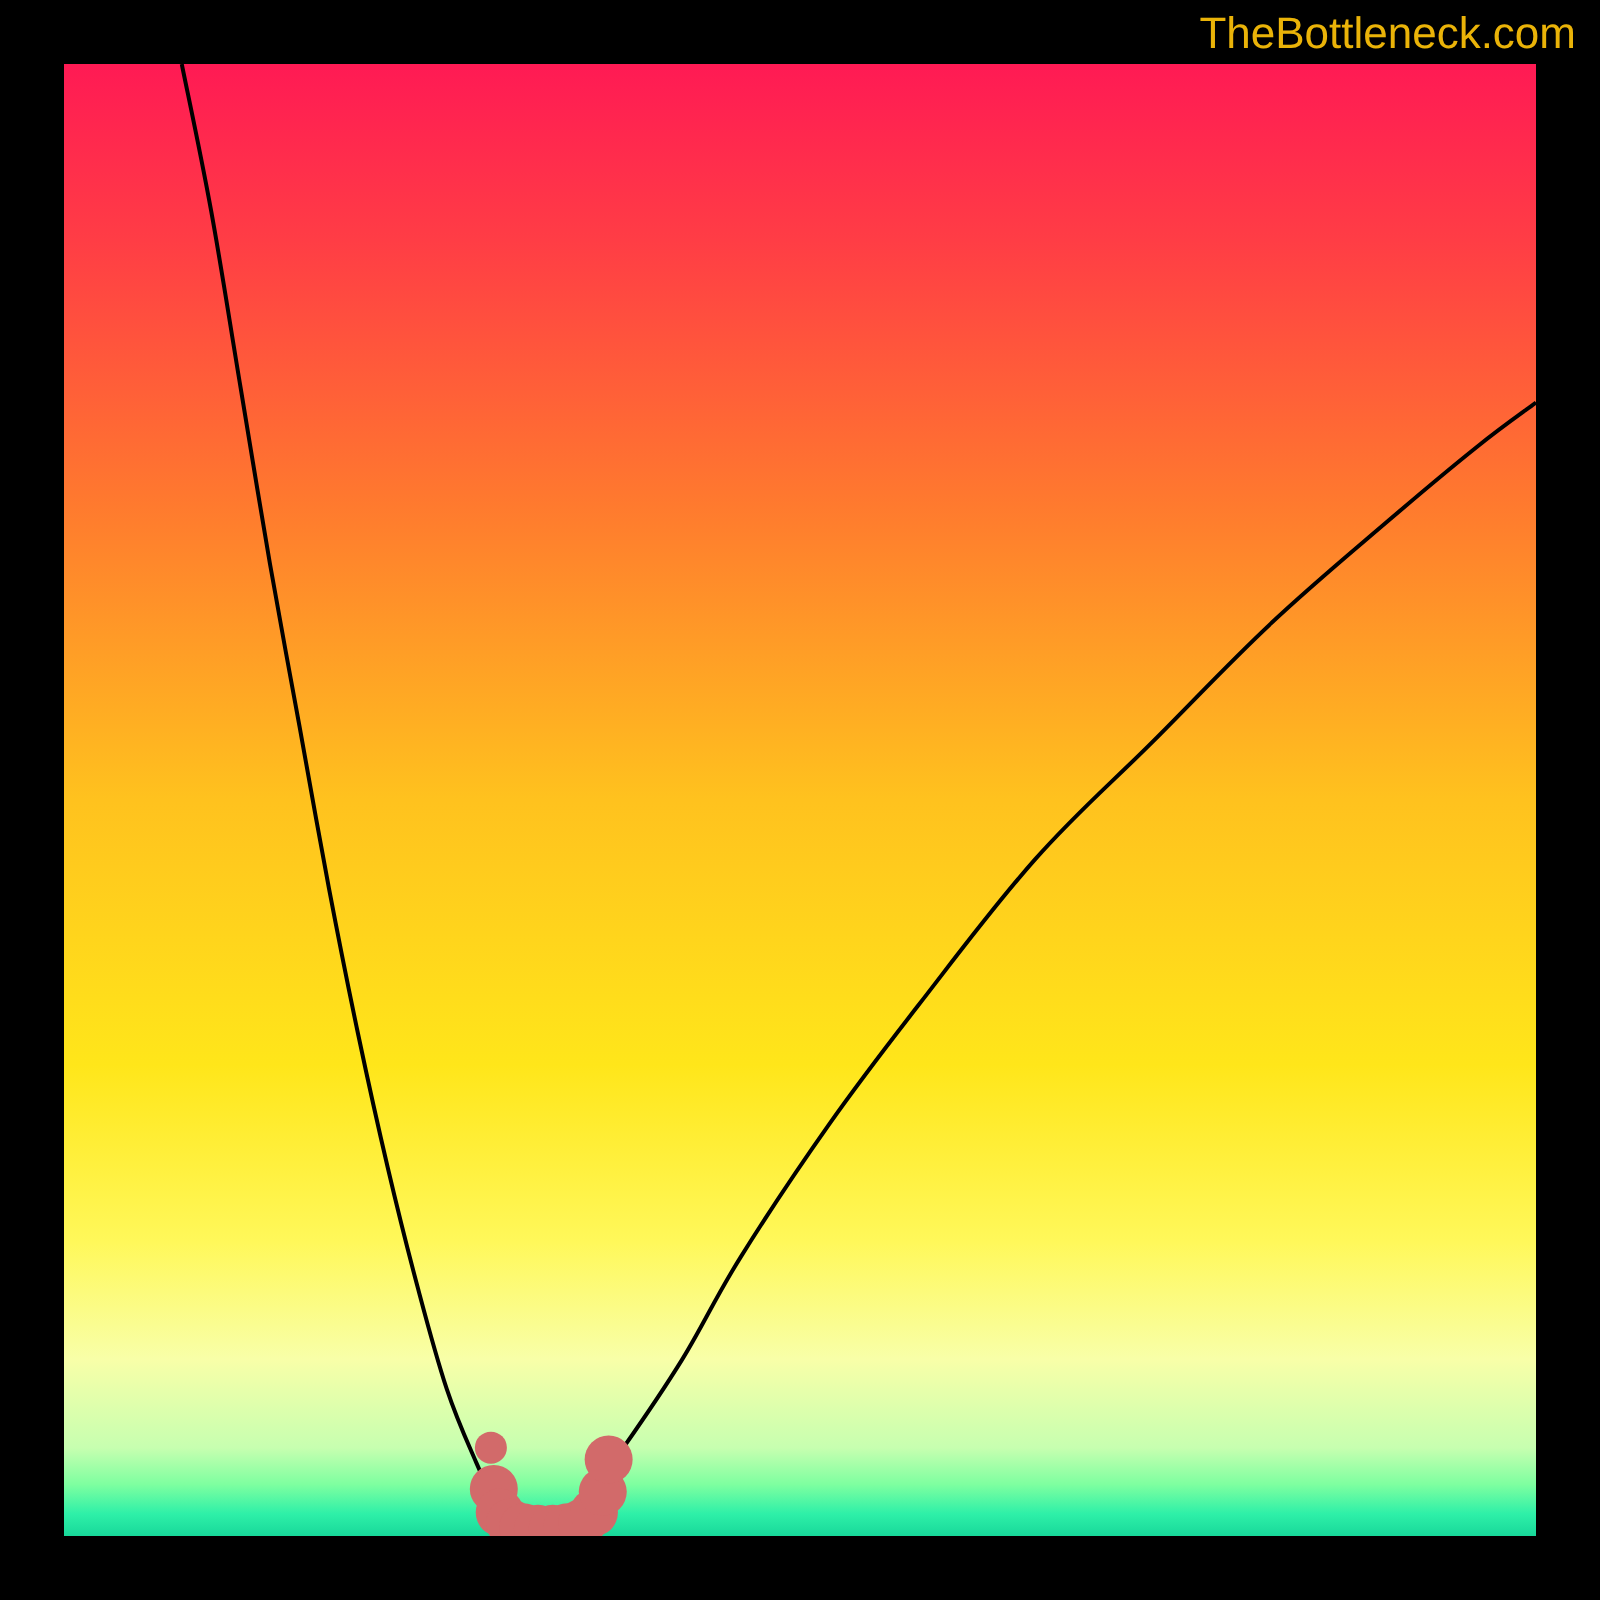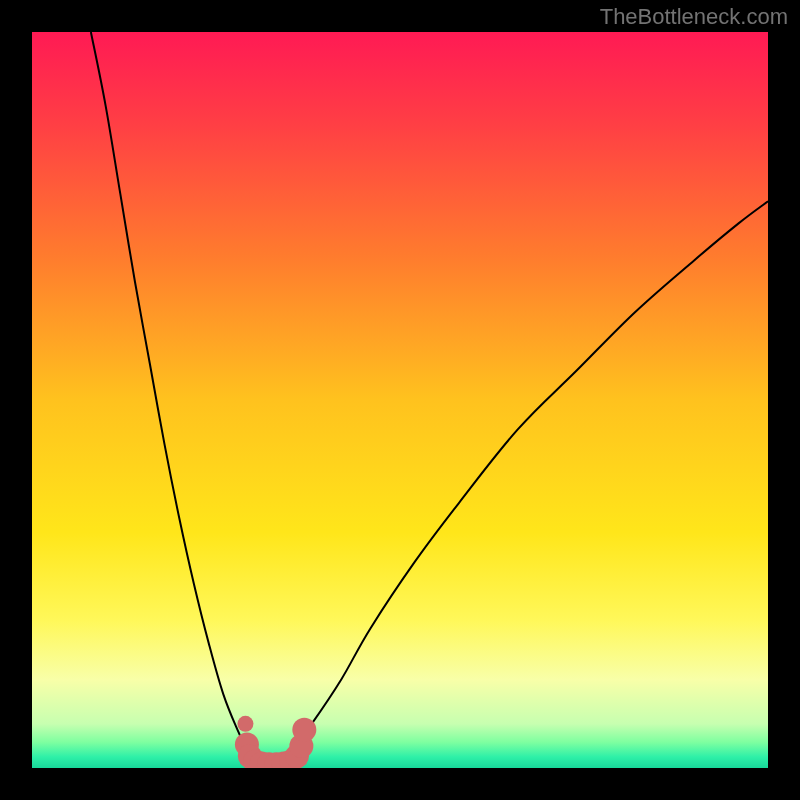--- a/index.html
+++ b/index.html
@@ -16,21 +16,21 @@
     left: 0;
     top: 0;
     width: 800px;
     height: 800px;
     background: #000;
   }
   .watermark {
     position: absolute;
     top: 4px;
     right: 12px;
-    color: #737373;
+    color: #eab308;
     font-size: 22px;
     font-weight: 400;
     letter-spacing: 0;
     pointer-events: none;
   }
   .plot-area {
     
     position: absolute;
     left: 32px;
     top: 32px;

